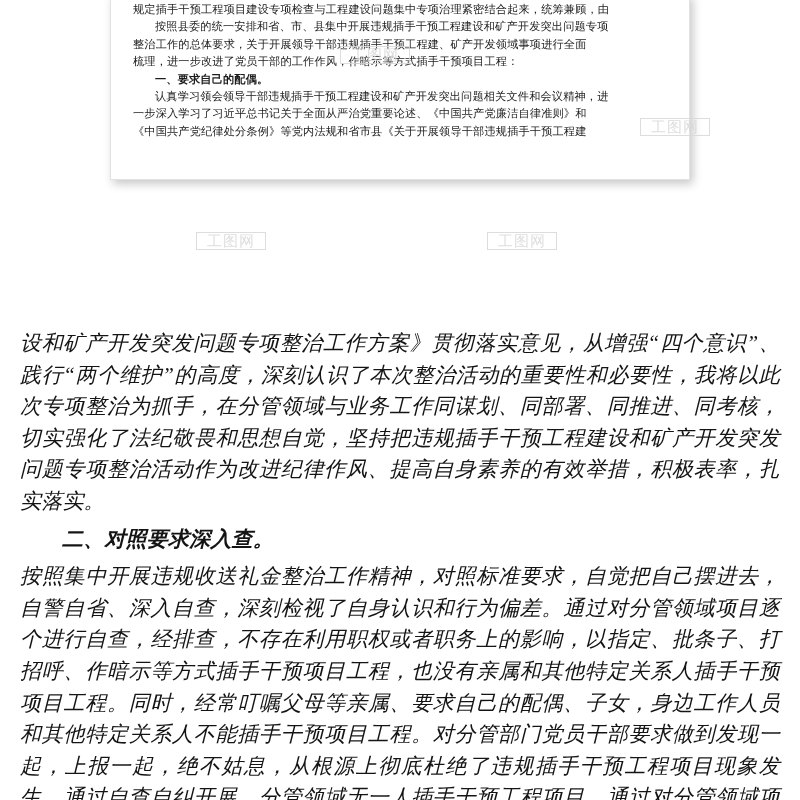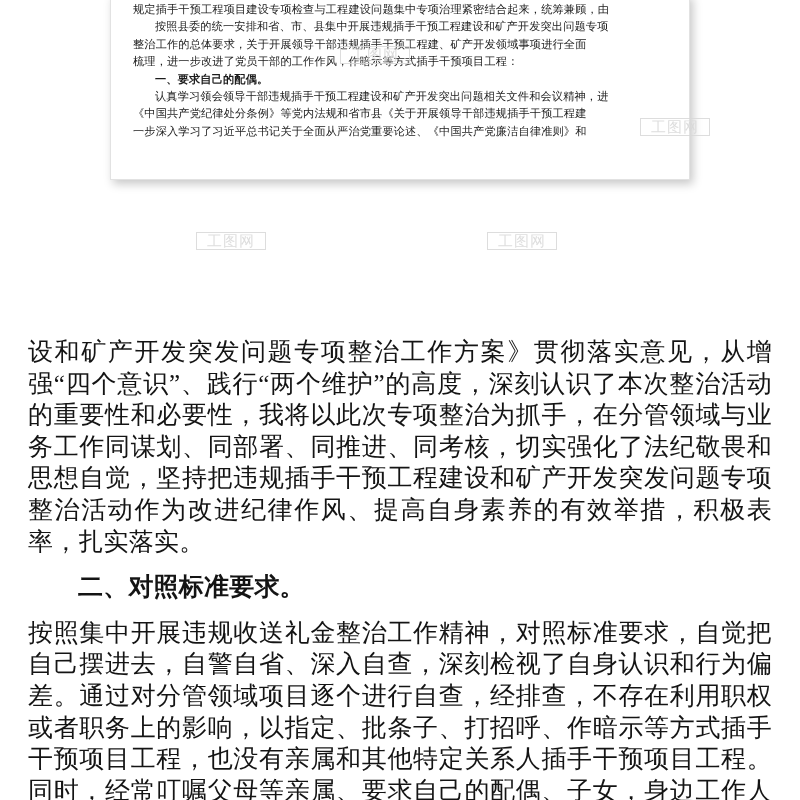--- a/index.html
+++ b/index.html
@@ -69,61 +69,62 @@
   }
 
   
   .doc-body {
     position: absolute;
     left: 14px;
     top: 322px;
     width: 772px;
   }
   .doc-body p {
-    margin: 14px;
+    margin: 6px;
     font-family: "Liberation Serif", serif;
-    font-size: 25px;
+    font-size: 21px;
     line-height: 31.6px;
     color: #141414;
     text-align: justify;
     text-justify: inter-ideograph;
     letter-spacing: 0.2px;
+    font-style: italic;
   }
   .doc-body p.heading {
     font-weight: bold;
     text-indent: 2em;
   }
   .doc-body p.first {
     text-indent: 0;
   }
 </style>
 </head>
 <body>
 
 <div class="preview-card">
   <div class="pv-line">规定插手干预工程项目建设专项检查与工程建设问题集中专项治理紧密结合起来，统筹兼顾，由</div>
   <div class="pv-line indent">按照县委的统一安排和省、市、县集中开展违规插手干预工程建设和矿产开发突出问题专项</div>
   <div class="pv-line">整治工作的总体要求，关于开展领导干部违规插手干预工程建、矿产开发领域事项进行全面</div>
   <div class="pv-line">梳理，进一步改进了党员干部的工作作风，作暗示等方式插手干预项目工程：</div>
   <div class="pv-line bold">一、要求自己的配偶。</div>
   <div class="pv-line indent">认真学习领会领导干部违规插手干预工程建设和矿产开发突出问题相关文件和会议精神，进</div>
+  <div class="pv-line">一步深入学习了习近平总书记关于全面从严治党重要论述、《中国共产党廉洁自律准则》和</div>
   <div class="pv-line">《中国共产党纪律处分条例》等党内法规和省市县《关于开展领导干部违规插手干预工程建</div>
-  <div class="pv-line">一步深入学习了习近平总书记关于全面从严治党重要论述、《中国共产党廉洁自律准则》和</div>
 </div>
 
 <div class="wm" style="left:196px; top:232px;">
   <span class="wm-box">工图网</span>
 </div>
 <div class="wm" style="left:487px; top:232px;">
   <span class="wm-box">工图网</span>
 </div>
 <div class="wm" style="left:340px; top:46px;">
   <span class="wm-box">工图网</span>
 </div>
 <div class="wm" style="left:640px; top:118px;">
   <span class="wm-box">工图网</span>
 </div>
 
 <div class="doc-body">
   <p class="first">设和矿产开发突发问题专项整治工作方案》贯彻落实意见，从增强“四个意识”、践行“两个维护”的高度，深刻认识了本次整治活动的重要性和必要性，我将以此次专项整治为抓手，在分管领域与业务工作同谋划、同部署、同推进、同考核，切实强化了法纪敬畏和思想自觉，坚持把违规插手干预工程建设和矿产开发突发问题专项整治活动作为改进纪律作风、提高自身素养的有效举措，积极表率，扎实落实。</p>
-  <p class="heading">二、对照标准要求。</p>
+  <p class="heading">二、对照要求深入查。</p>
   <p class="first">按照集中开展违规收送礼金整治工作精神，对照标准要求，自觉把自己摆进去，自警自省、深入自查，深刻检视了自身认识和行为偏差。通过对分管领域项目逐个进行自查，经排查，不存在利用职权或者职务上的影响，以指定、批条子、打招呼、作暗示等方式插手干预项目工程，也没有亲属和其他特定关系人插手干预项目工程。同时，经常叮嘱父母等亲属、要求自己的配偶、子女，身边工作人员和其他特定关系人不能插手干预项目工程。对分管部门党员干部要求做到发现一起，上报一起，绝不姑息，从根源上彻底杜绝了违规插手干预工程项目现象发生。通过自查自纠开展，分管领域无一人插手干预工程项目。通过对分管领域项目逐个进行自查，经排查，不存在利用职权或者职务上的影响，以指定、批条子、打招呼、作暗示等方式插手干预项目工程，也没有亲属和其他特定关系人插手干预项目工程。同时，经常叮嘱父母等亲属、要求自己的配偶、子女，身边工作人员和其他特定关系人不能插手干预项目工程。</p>
 </div>
 
 </body></html>

